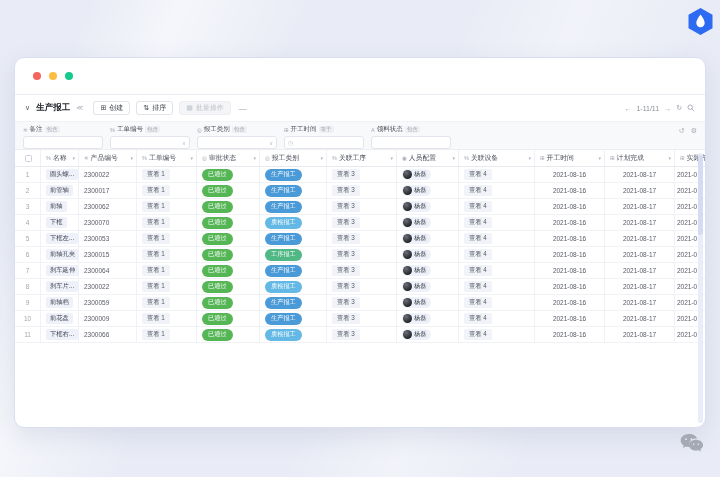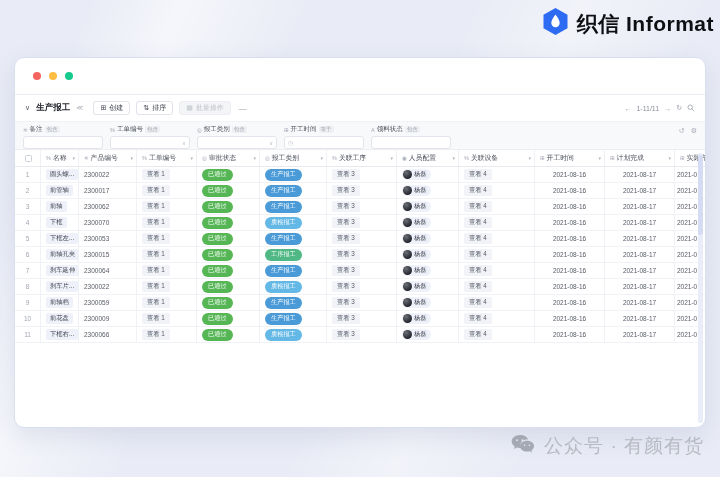--- a/index.html
+++ b/index.html
@@ -105,21 +105,20 @@
 </head>
 <body>
 
 <div class="brand">
   <span>
     <svg width="27" height="29" viewBox="0 0 27 29">
       <polygon points="13.5,1 25.5,7.8 25.5,21.2 13.5,28 1.5,21.2 1.5,7.8" fill="#2e6bf3"></polygon>
       <path d="M13.5 7.5 C10.8 11.3 9.3 13.8 9.3 16.1 a4.2 4.2 0 0 0 8.4 0 C17.7 13.8 16.2 11.3 13.5 7.5 Z" fill="#ffffff"></path>
     </svg>
   </span>
-  <span class="brand-name">织信 Informat</span>
 </div>
 
 <div class="window">
   <div class="titlebar">
     <span class="dot" style="background:#f5655f"></span>
     <span class="dot" style="background:#fdbc42"></span>
     <span class="dot" style="background:#16c98d"></span>
   </div>
 
   <div class="toolbar">
@@ -619,14 +618,13 @@
   <span>
     <svg width="24" height="21" viewBox="0 0 24 21">
       <path d="M9 1 C4.3 1 .7 3.9 .7 7.5 c0 2 1.2 3.8 3 5 l-.8 2.4 2.8-1.4 c1 .3 2.1 .5 3.3 .5 .3 0 .6 0 .9 -.05 C9.5 13.3 9.2 12.4 9.2 11.4 c0-3.2 3-5.8 6.7-5.8 .4 0 .8 0 1.2 .08 C16.4 2.9 13 1 9 1 Z" fill="#a5a9b3"></path>
       <circle cx="6" cy="6.2" r=".9" fill="#e9ecf6"></circle>
         <circle cx="11.5" cy="6.2" r=".9" fill="#e9ecf6"></circle>
       <path d="M16 6.8 c-3.9 0-7 2.4-7 5.4 0 3 3.1 5.4 7 5.4 .9 0 1.8-.15 2.6-.4l2.6 1.3-.8-2.2c1.6-1 2.6-2.5 2.6-4.1 0-3-3.1-5.4-7-5.4Z" fill="#a5a9b3"></path>
       <circle cx="13.6" cy="11.2" r=".8" fill="#e9ecf6"></circle>
         <circle cx="18.4" cy="11.2" r=".8" fill="#e9ecf6"></circle>
     </svg>
   </span>
-  <span class="watermark-text">公众号 · 有颜有货</span>
 </div>
 
 </body></html>

